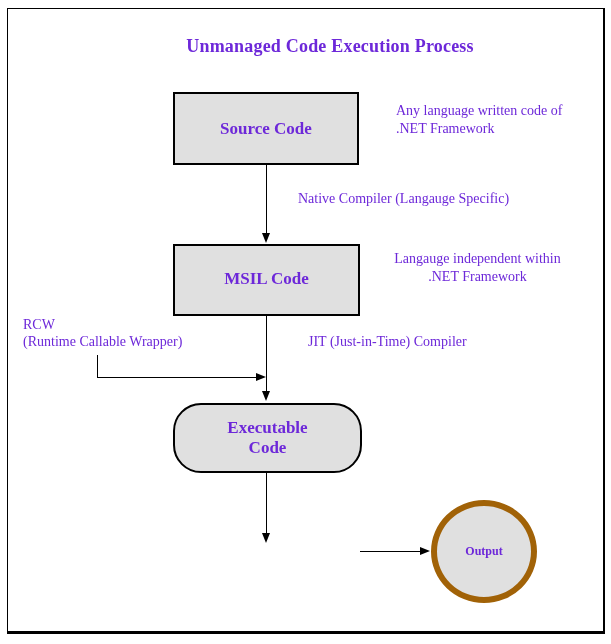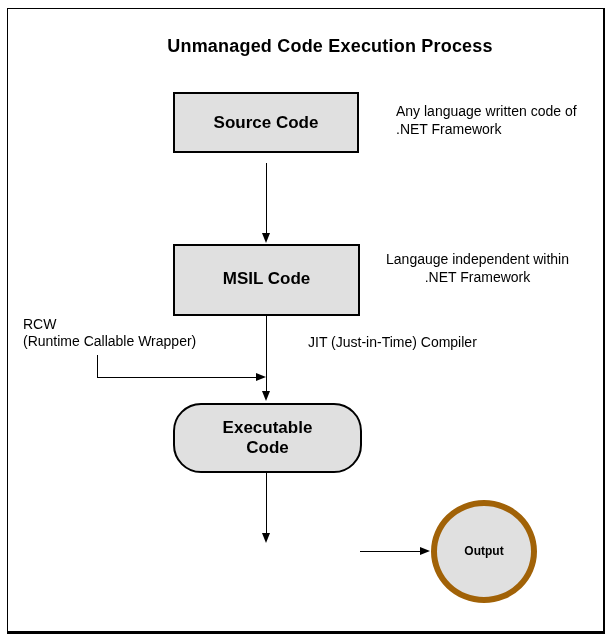--- a/index.html
+++ b/index.html
@@ -1,22 +1,22 @@
 <!DOCTYPE html>
 <html><head>
 <meta charset="utf-8">
 <style>
   html, body { margin: 0; padding: 0; background: #ffffff; }
   .canvas {
     position: relative;
     width: 611px;
     height: 644px;
     background: #ffffff;
-    font-family: Liberation Sans, sans-serif;
-    color: #000000;
+    font-family: Liberation Serif, serif;
+    color: #6d28d9;
     overflow: hidden;
   }
   .frame {
     position: absolute;
     left: 7px; top: 8px;
     width: 598px; height: 626px;
     box-sizing: border-box;
     border: 1px solid #000000;
     border-right-width: 2px;
     border-bottom-width: 3px;
@@ -37,21 +37,21 @@
     border: 2px solid #000000;
     display: flex;
     align-items: center;
     justify-content: center;
     text-align: center;
     font-size: 17px;
     font-weight: bold;
     white-space: pre-line;
     line-height: 1.15;
   }
-  #node-source { left: 173px; top: 92px;  width: 186px; height: 61px; }
+  #node-source { left: 173px; top: 92px;  width: 186px; height: 73px; }
   #node-msil   { left: 173px; top: 244px; width: 187px; height: 72px; padding-bottom: 2px; }
   #node-exec   { left: 173px; top: 403px; width: 189px; height: 70px; border-radius: 28px; }
   #node-cpu    { left: 173px; top: 544px; width: 187px; height: 73px; }
   #node-output {
     left: 431px; top: 500px; width: 106px; height: 103px;
     border: 6px solid #a16207;
     border-radius: 50%;
     font-size: 12px;
   }
   .line { position: absolute; background: #000000; }
@@ -91,20 +91,21 @@
   <div class="title">Unmanaged Code Execution Process</div>
 
   <div class="node" id="node-source">
     <span>Source Code</span>
   </div>
   <div class="note" id="note-source">Any language written code of
 .NET Framework</div>
 
   <div class="line vline" style="left:266px; top:163px; height:71px;"></div>
   <div class="arrow-down" style="left:262px; top:233px;"></div>
+  <div class="note" id="note-native">Native Compiler (Langauge Specific)</div>
 
   <div class="node" id="node-msil">
     <span>MSIL Code</span>
   </div>
   <div class="note" id="note-msil">Langauge independent within
 .NET Framework</div>
 
   <div class="line vline" style="left:266px; top:316px; height:75px;"></div>
   <div class="arrow-down" style="left:262px; top:391px;"></div>
   <div class="note" id="note-jit">JIT (Just-in-Time) Compiler</div>

